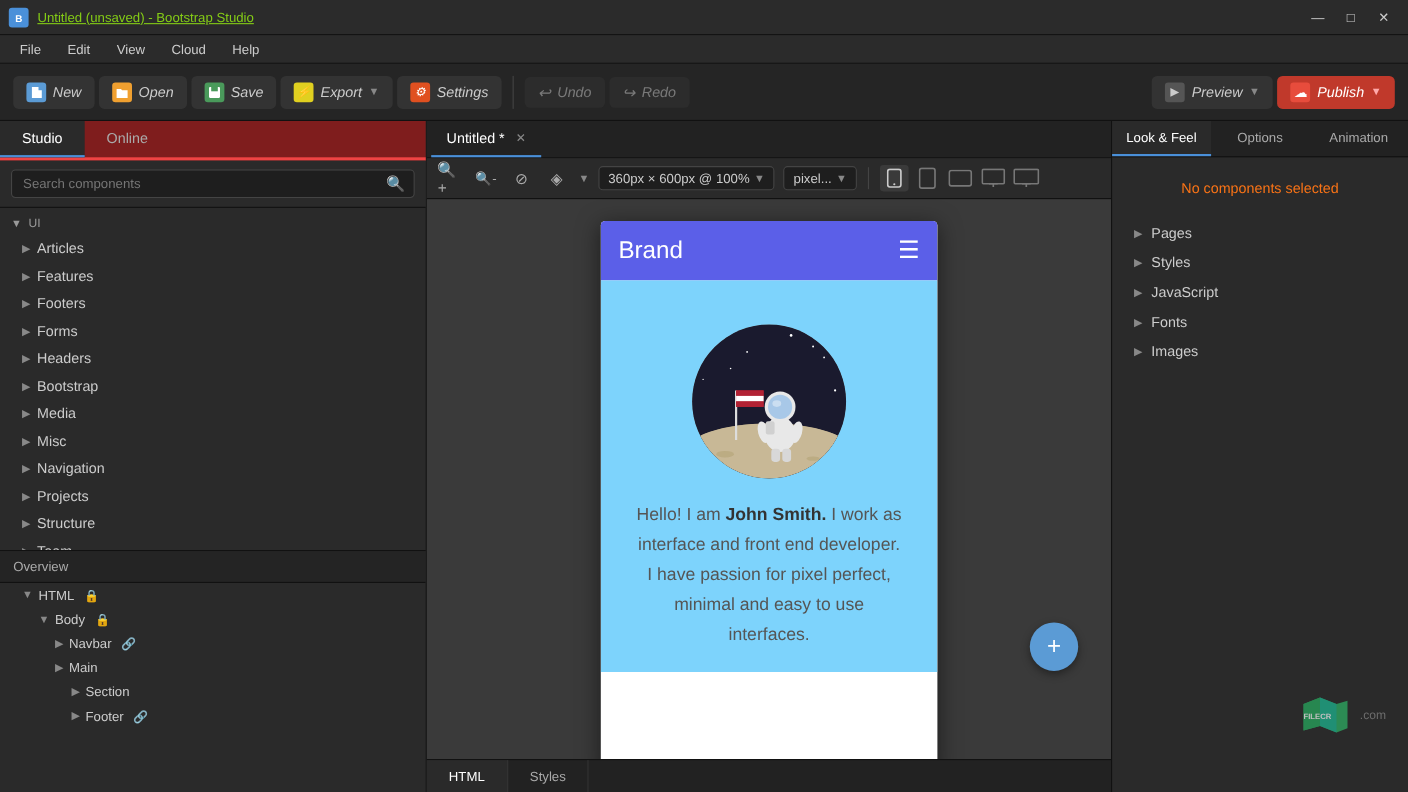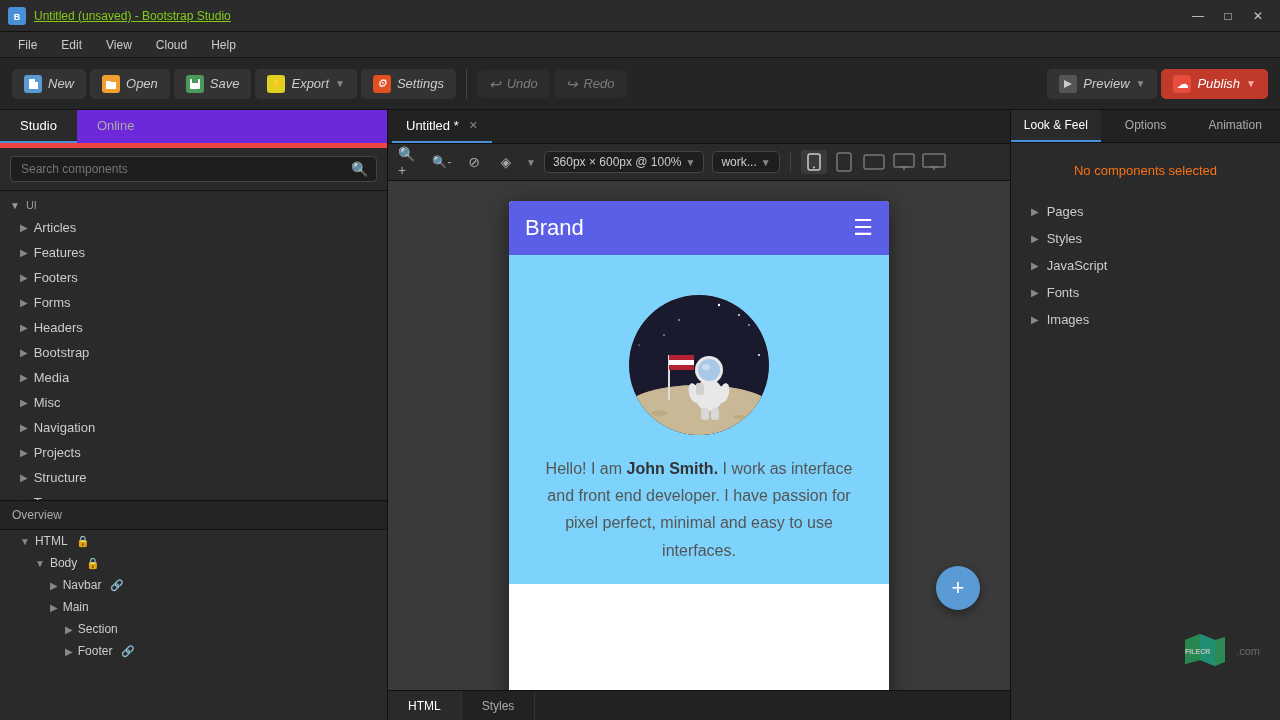--- a/index.html
+++ b/index.html
@@ -29,21 +29,21 @@
     .toolbar-btn-disabled { opacity: 0.5; }
     .toolbar-right { margin-left: auto; display: flex; align-items: center; gap: 4px; }
 
     
     #main { display: flex; height: calc(720px - 32px - 26px - 52px); }
 
     
     #left-panel { width: 388px; background: #2a2a2a; display: flex; flex-direction: column; border-right: 1px solid #111; }
 
     
-    #panel-tabs { display: flex; background: #6d28d9; border-bottom: 5px solid #ef4444; }
+    #panel-tabs { display: flex; background: #7f1d1d; border-bottom: 3px solid #ef4444; }
     .panel-tab { padding: 8px 20px; cursor: pointer; font-size: 13px; color: #aaa; }
     .panel-tab.active { background: #2a2a2a; color: #fff; border-bottom: 2px solid #4a90d9; }
 
     
     #search-area { padding: 8px 10px; background: #2a2a2a; border-bottom: 1px solid #111; }
     #search-box { width: 100%; background: #1e1e1e; border: 1px solid #444; border-radius: 4px; padding: 5px 30px 5px 10px; color: #ccc; font-size: 12px; outline: none; }
     #search-area { position: relative; }
     .search-icon-wrap { position: absolute; right: 18px; top: 50%; transform: translateY(-50%); color: #888; font-size: 14px; }
 
     
@@ -77,21 +77,21 @@
     .canvas-size { background: #1e1e1e; border: 1px solid #444; border-radius: 4px; padding: 3px 8px; color: #ccc; font-size: 12px; display: flex; align-items: center; gap: 4px; cursor: pointer; }
     .canvas-size-arrow { color: #888; font-size: 10px; }
     .canvas-sep { width: 1px; height: 20px; background: #444; margin: 0 2px; }
     .device-btns { display: flex; gap: 4px; }
     .device-btn { width: 26px; height: 24px; display: flex; align-items: center; justify-content: center; color: #aaa; cursor: pointer; border-radius: 3px; }
     .device-btn.active { background: #3a3a3a; color: #fff; }
 
     #canvas-viewport { flex: 1; overflow: auto; display: flex; justify-content: center; padding: 20px; position: relative; }
 
     
-    #phone-preview { width: 380px; background: white; border-radius: 4px; box-shadow: 0 4px 20px rgba(0,0,0,0.5); overflow: hidden; min-height: 500px; }
+    #phone-preview { width: 306px; background: white; border-radius: 4px; box-shadow: 0 4px 20px rgba(0,0,0,0.5); overflow: hidden; min-height: 500px; }
     .phone-navbar { background: #5b5fe8; padding: 14px 16px; display: flex; align-items: center; justify-content: space-between; }
     .phone-content { background: #7dd3fc; padding: 20px; text-align: center; }
     .phone-avatar { width: 140px; height: 140px; border-radius: 50%; background: #555; margin: 20px auto; overflow: hidden; display: flex; align-items: center; justify-content: center; }
     .phone-text { color: #555; font-size: 16px; line-height: 1.7; padding: 0 10px; }
     .phone-text strong { color: #333; }
 
     
     .add-fab { position: absolute; right: 30px; bottom: 80px; width: 44px; height: 44px; background: #5b9bd5; border-radius: 50%; display: flex; align-items: center; justify-content: center; color: white; font-size: 22px; cursor: pointer; box-shadow: 0 3px 8px rgba(0,0,0,0.4); }
 
     
@@ -320,21 +320,21 @@
       <div class="canvas-tool">🔍+</div>
       <div class="canvas-tool" style="font-size:12px;">🔍-</div>
       <div class="canvas-tool">⊘</div>
       <div class="canvas-tool">◈</div>
       <span style="color:#888; font-size:10px; cursor:pointer;">▼</span>
       <div class="canvas-size">
         <span>360px × 600px @ 100%</span>
         <span class="canvas-size-arrow">▼</span>
       </div>
       <div class="canvas-size">
-        <span>work...</span>
+        <span>pixel...</span>
         <span class="canvas-size-arrow">▼</span>
       </div>
       <div class="canvas-sep"></div>
       <div class="device-btns">
         <div class="device-btn active">
           <svg width="14" height="18" viewBox="0 0 14 18" fill="#ccc">
               <rect x="1" y="1" width="12" height="16" rx="2" stroke="#ccc" stroke-width="1.5" fill="none"></rect>
               <circle cx="7" cy="14.5" r="1" fill="#ccc"></circle>
             </svg>
         </div>

